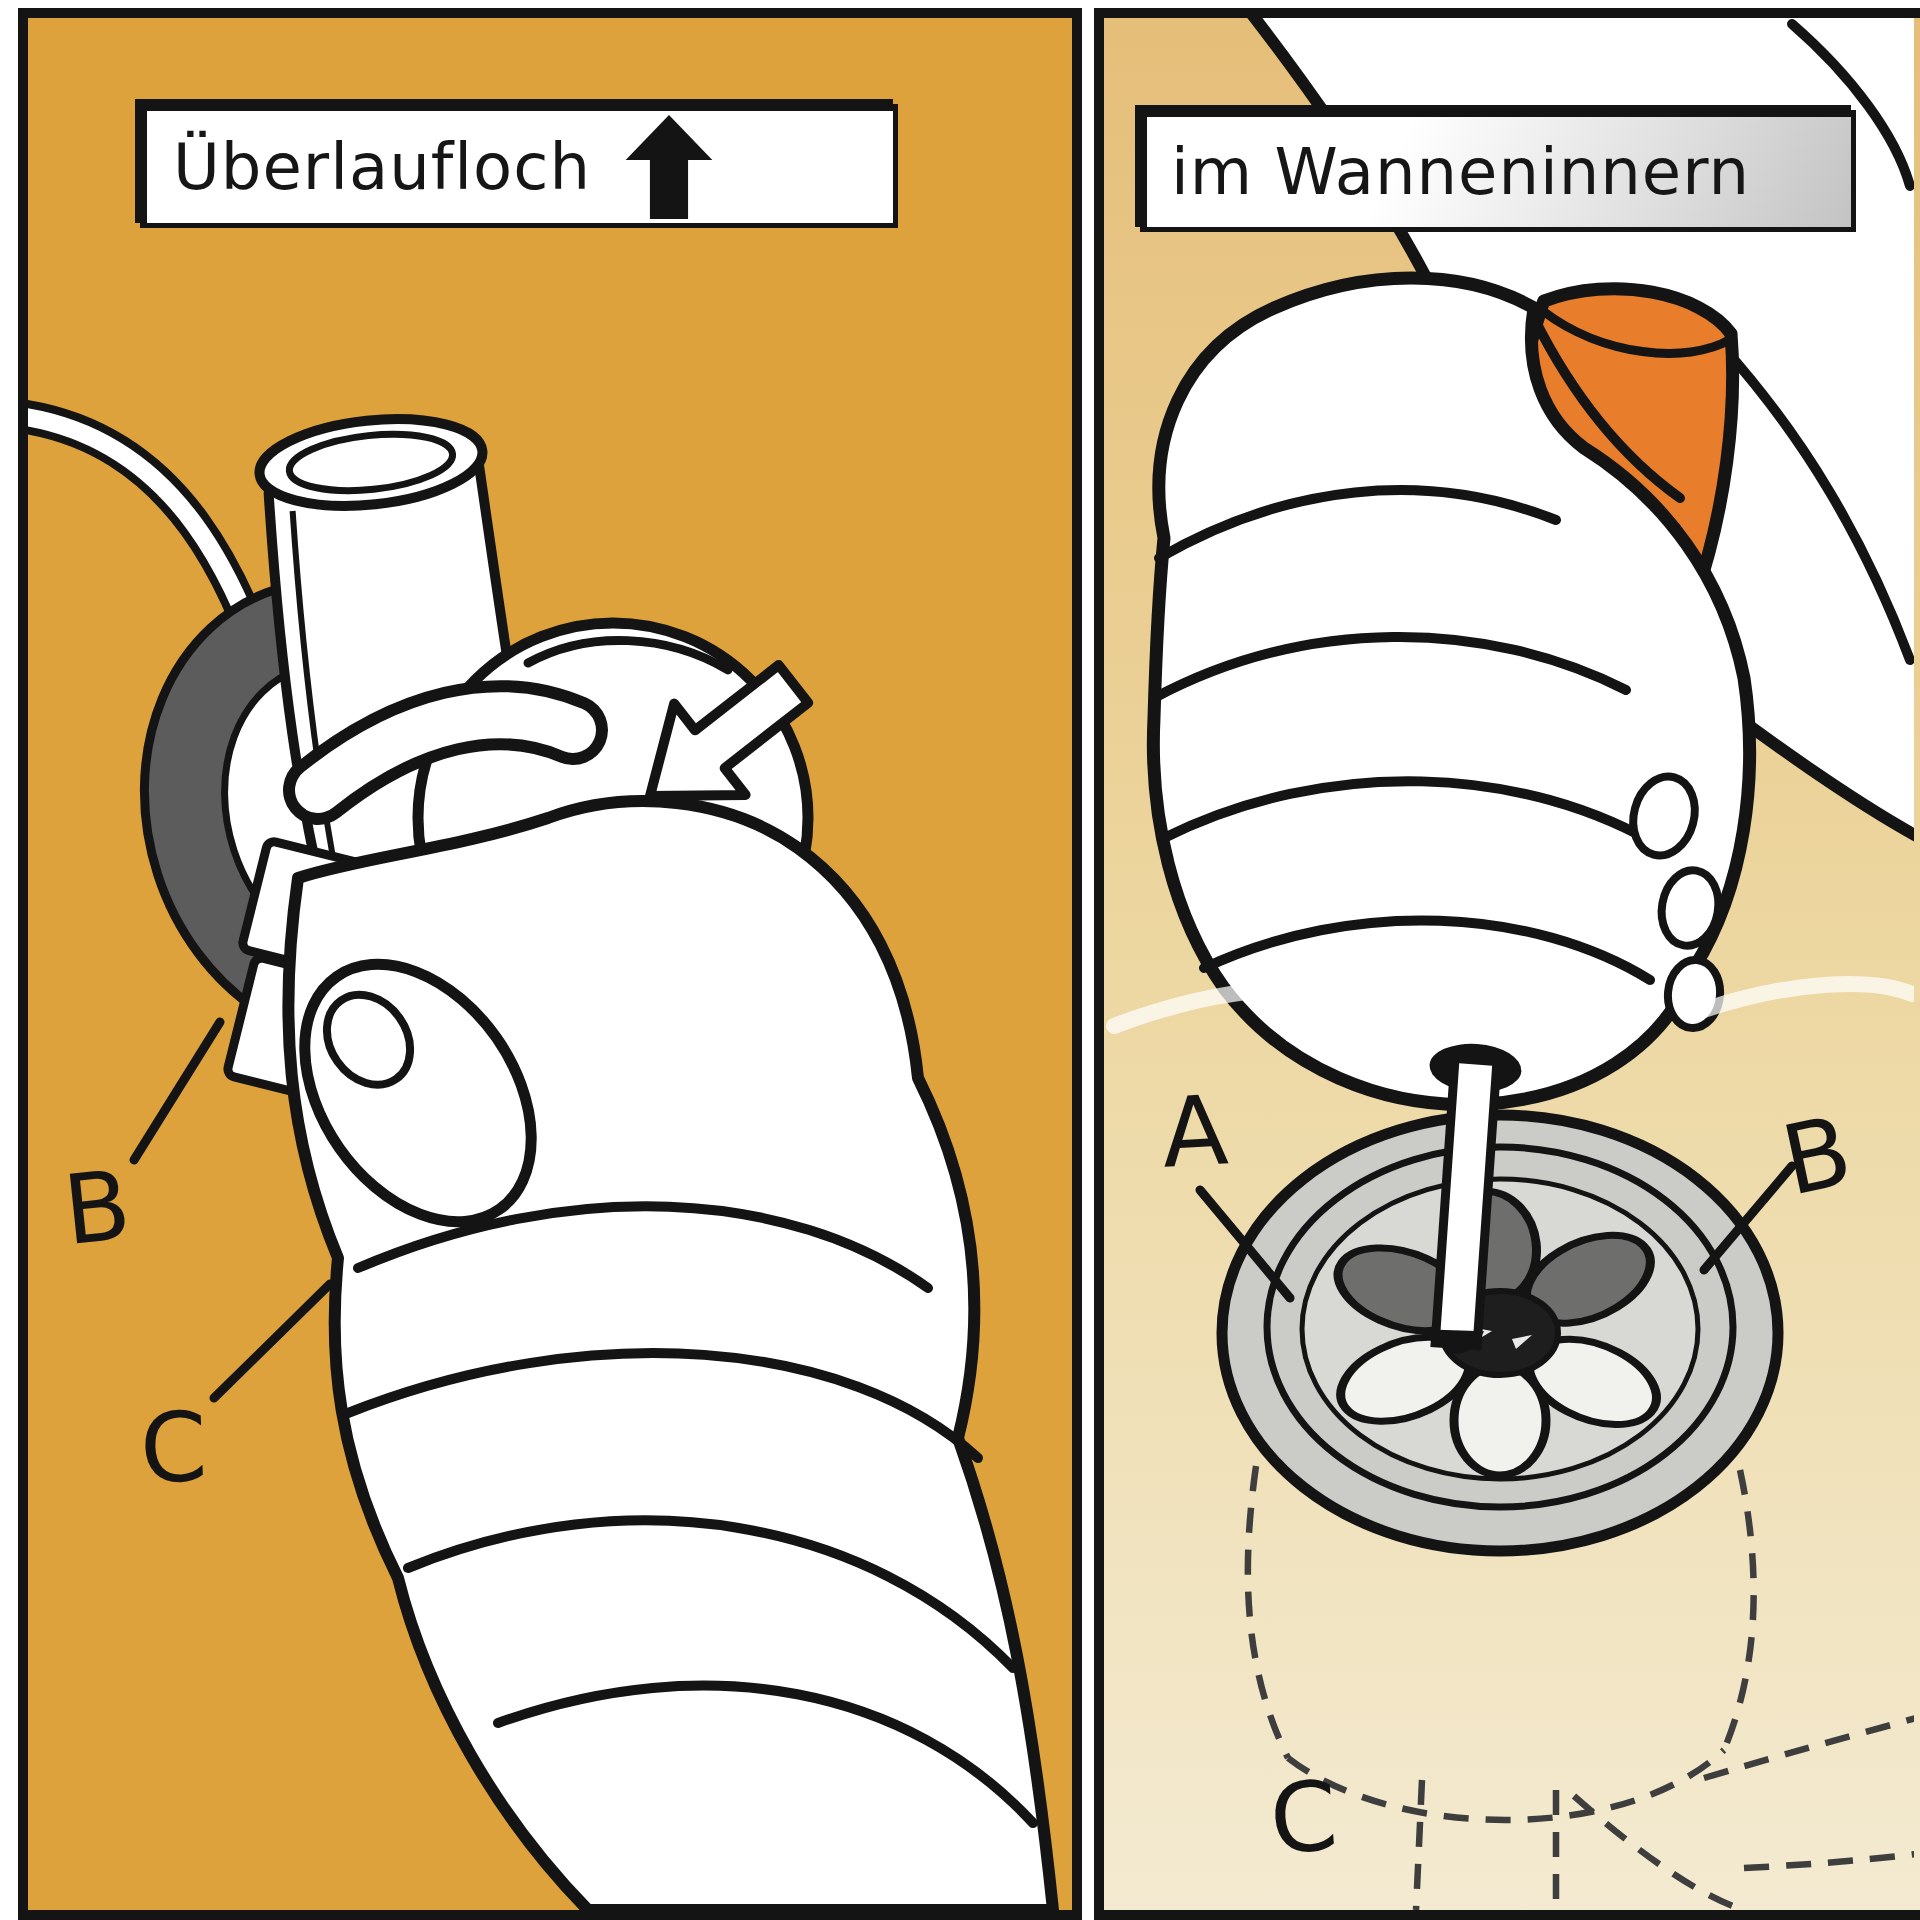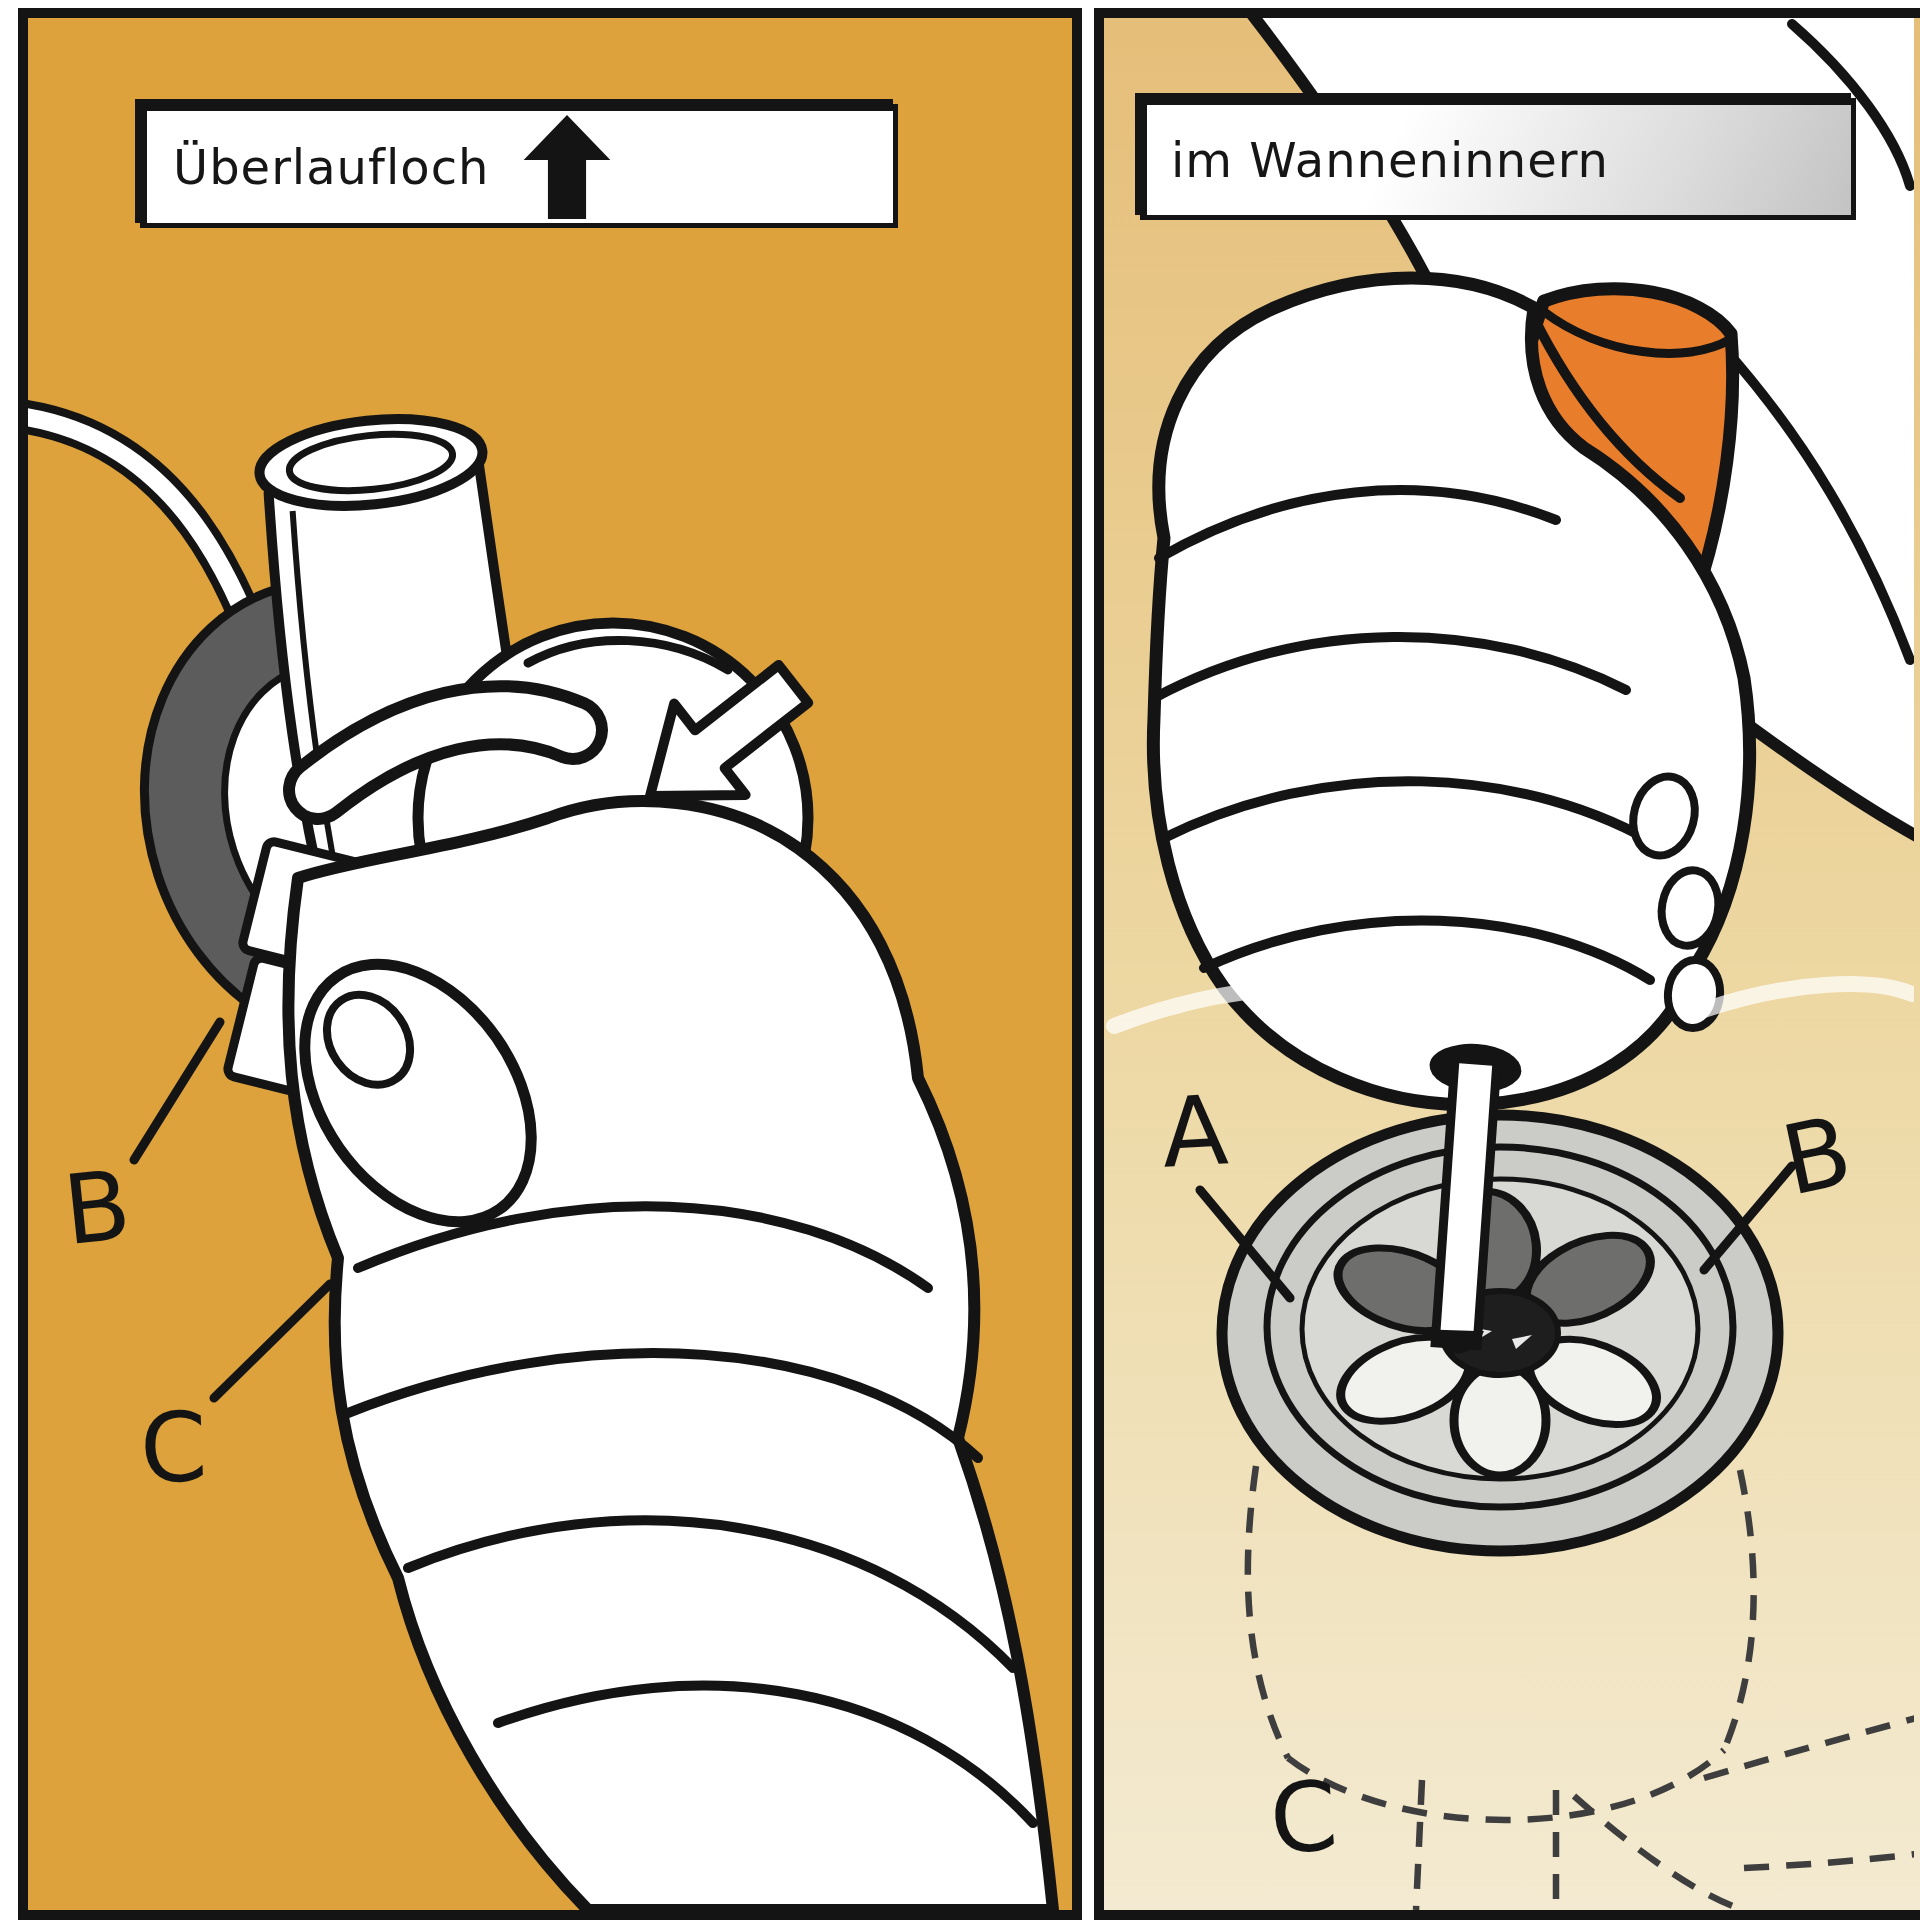--- a/index.html
+++ b/index.html
@@ -14,23 +14,23 @@
   .ill{position:absolute;left:0;top:0;}
   .label-box{
     position:absolute;display:flex;align-items:center;
     background:var(--label-box-bg);
     border:5px solid var(--outline);
     border-top-width:7px;border-left-width:7px;
     box-shadow:-5px -5px 0 var(--outline);
     box-sizing:border-box;z-index:6;
   }
   #left-title-box{left:112px;top:86px;width:758px;height:124px;padding:0 26px;gap:26px;}
-  #right-title-box{left:36px;top:80px;width:716px;height:122px;padding:0 24px;
+  #right-title-box{left:36px;top:92px;width:716px;height:122px;padding:0 24px;
     background:linear-gradient(115deg,#ffffff 35%,#dcdcdc 75%,#c3c3c3 100%);}
-  .title-text{font-size:48px;color:#161616;white-space:nowrap;letter-spacing:1px;}
+  .title-text{font-size:64px;color:#161616;white-space:nowrap;letter-spacing:1px;}
   .part-letter{position:absolute;font-size:96px;line-height:1;color:#141414;z-index:6;}
   #lbl-left-b{left:36px;top:1142px;transform:rotate(-6deg);}
   #lbl-left-c{left:112px;top:1382px;transform:rotate(-2deg);}
   #lbl-right-a{left:58px;top:1066px;transform:rotate(-3deg);}
   #lbl-right-b{left:680px;top:1090px;transform:rotate(-12deg);}
   #lbl-right-c{left:166px;top:1752px;transform:rotate(-4deg);}
 </style>
 </head>
 <body>
 

